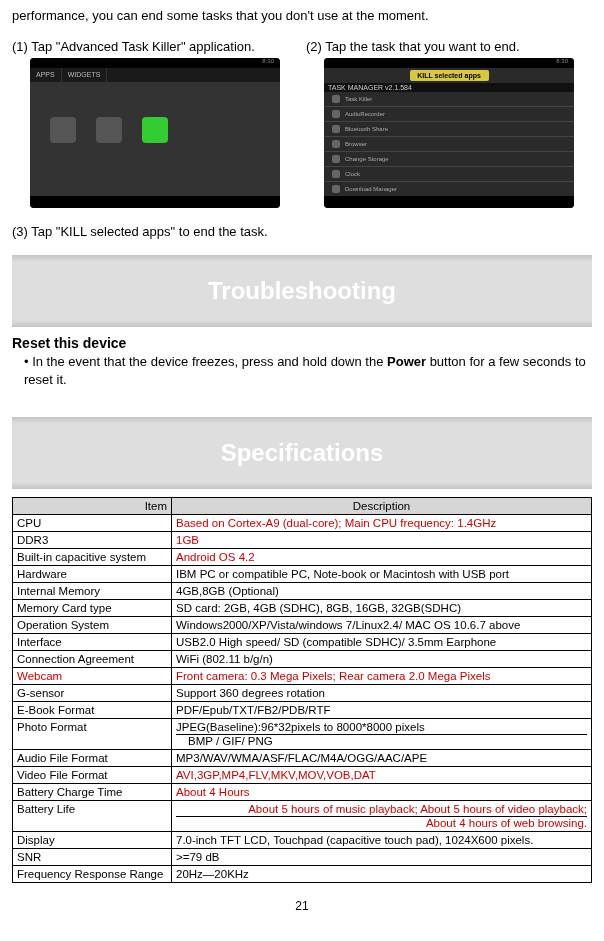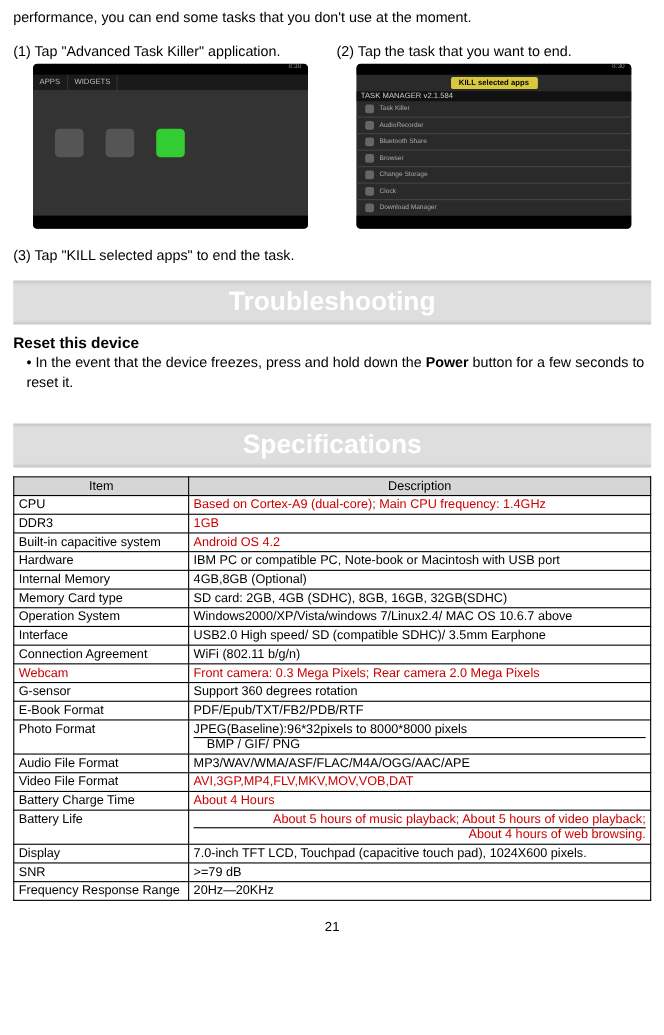--- a/index.html
+++ b/index.html
@@ -117,21 +117,21 @@
   .single-step {
     margin: 10px 0 16px;
     font-size: 13px;
   }
   .section-banner {
     background: linear-gradient(to bottom, #c5c5c5 0%, #dedede 10%, #dedede 90%, #c5c5c5 100%);
     color: #fff;
     text-align: center;
     font-size: 24px;
     font-weight: bold;
-    padding: 6px 0;
+    padding: 22px 0;
     margin: 4px 0 8px;
   }
   .subheading {
     font-weight: bold;
     font-size: 14px;
     margin-bottom: 2px;
   }
   .bullet-para {
     margin-left: 12px;
     font-size: 13px;
@@ -152,20 +152,21 @@
     text-align: left;
     vertical-align: top;
   }
   table.specs th {
     background: #d6d6d6;
     text-align: center;
     font-weight: normal;
   }
   table.specs th:first-child {
     width: 150px;
+    text-align: right;
   }
   .red {
     color: #c00;
     text-align: right;
   }
   .page-num {
     text-align: center;
     font-size: 12px;
     margin-top: 16px;
   }

